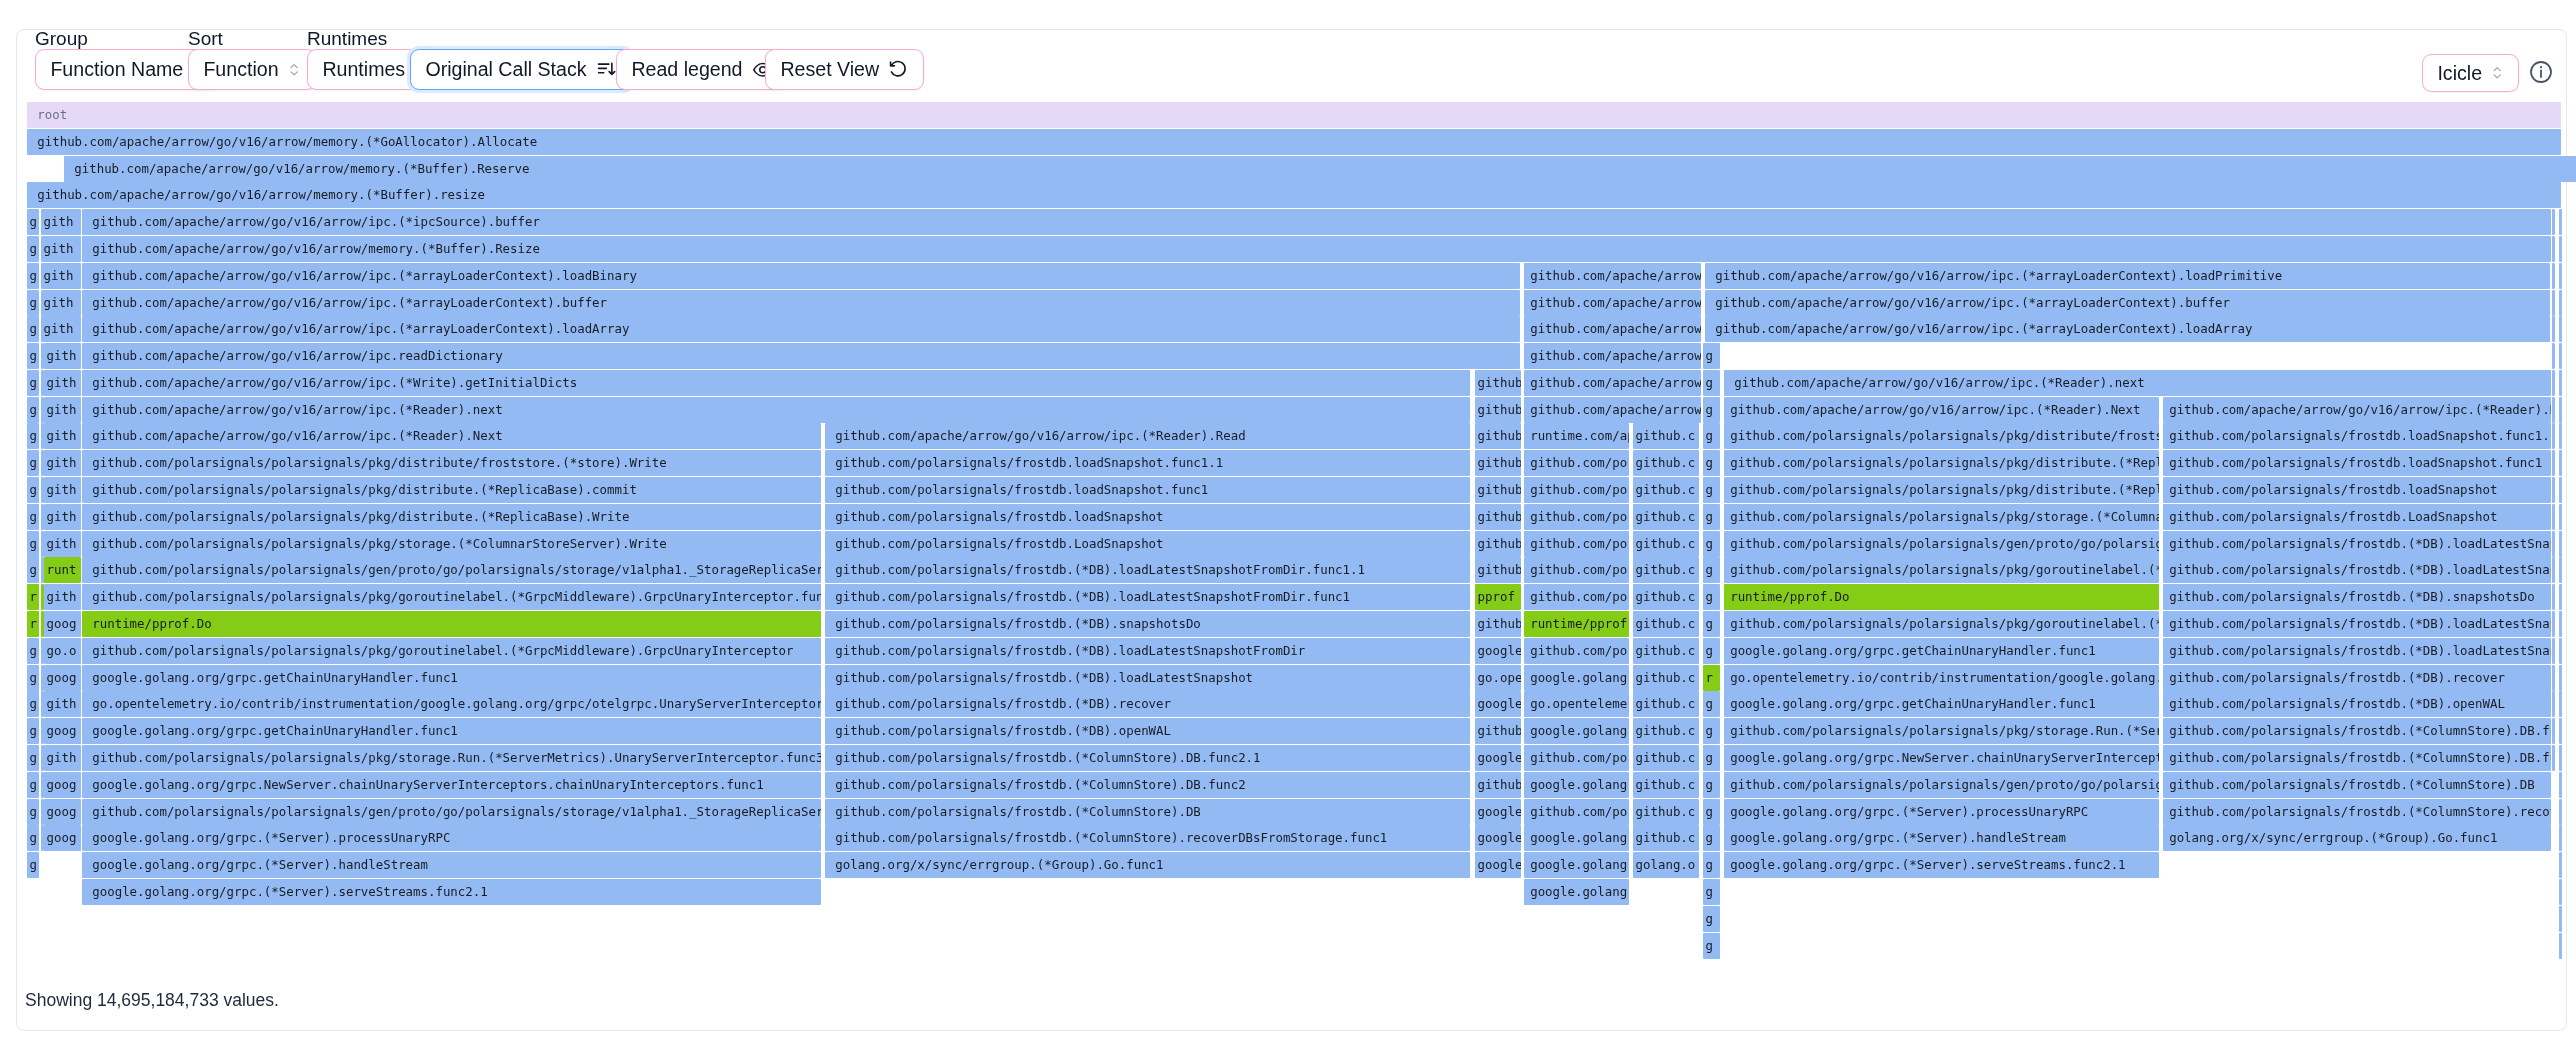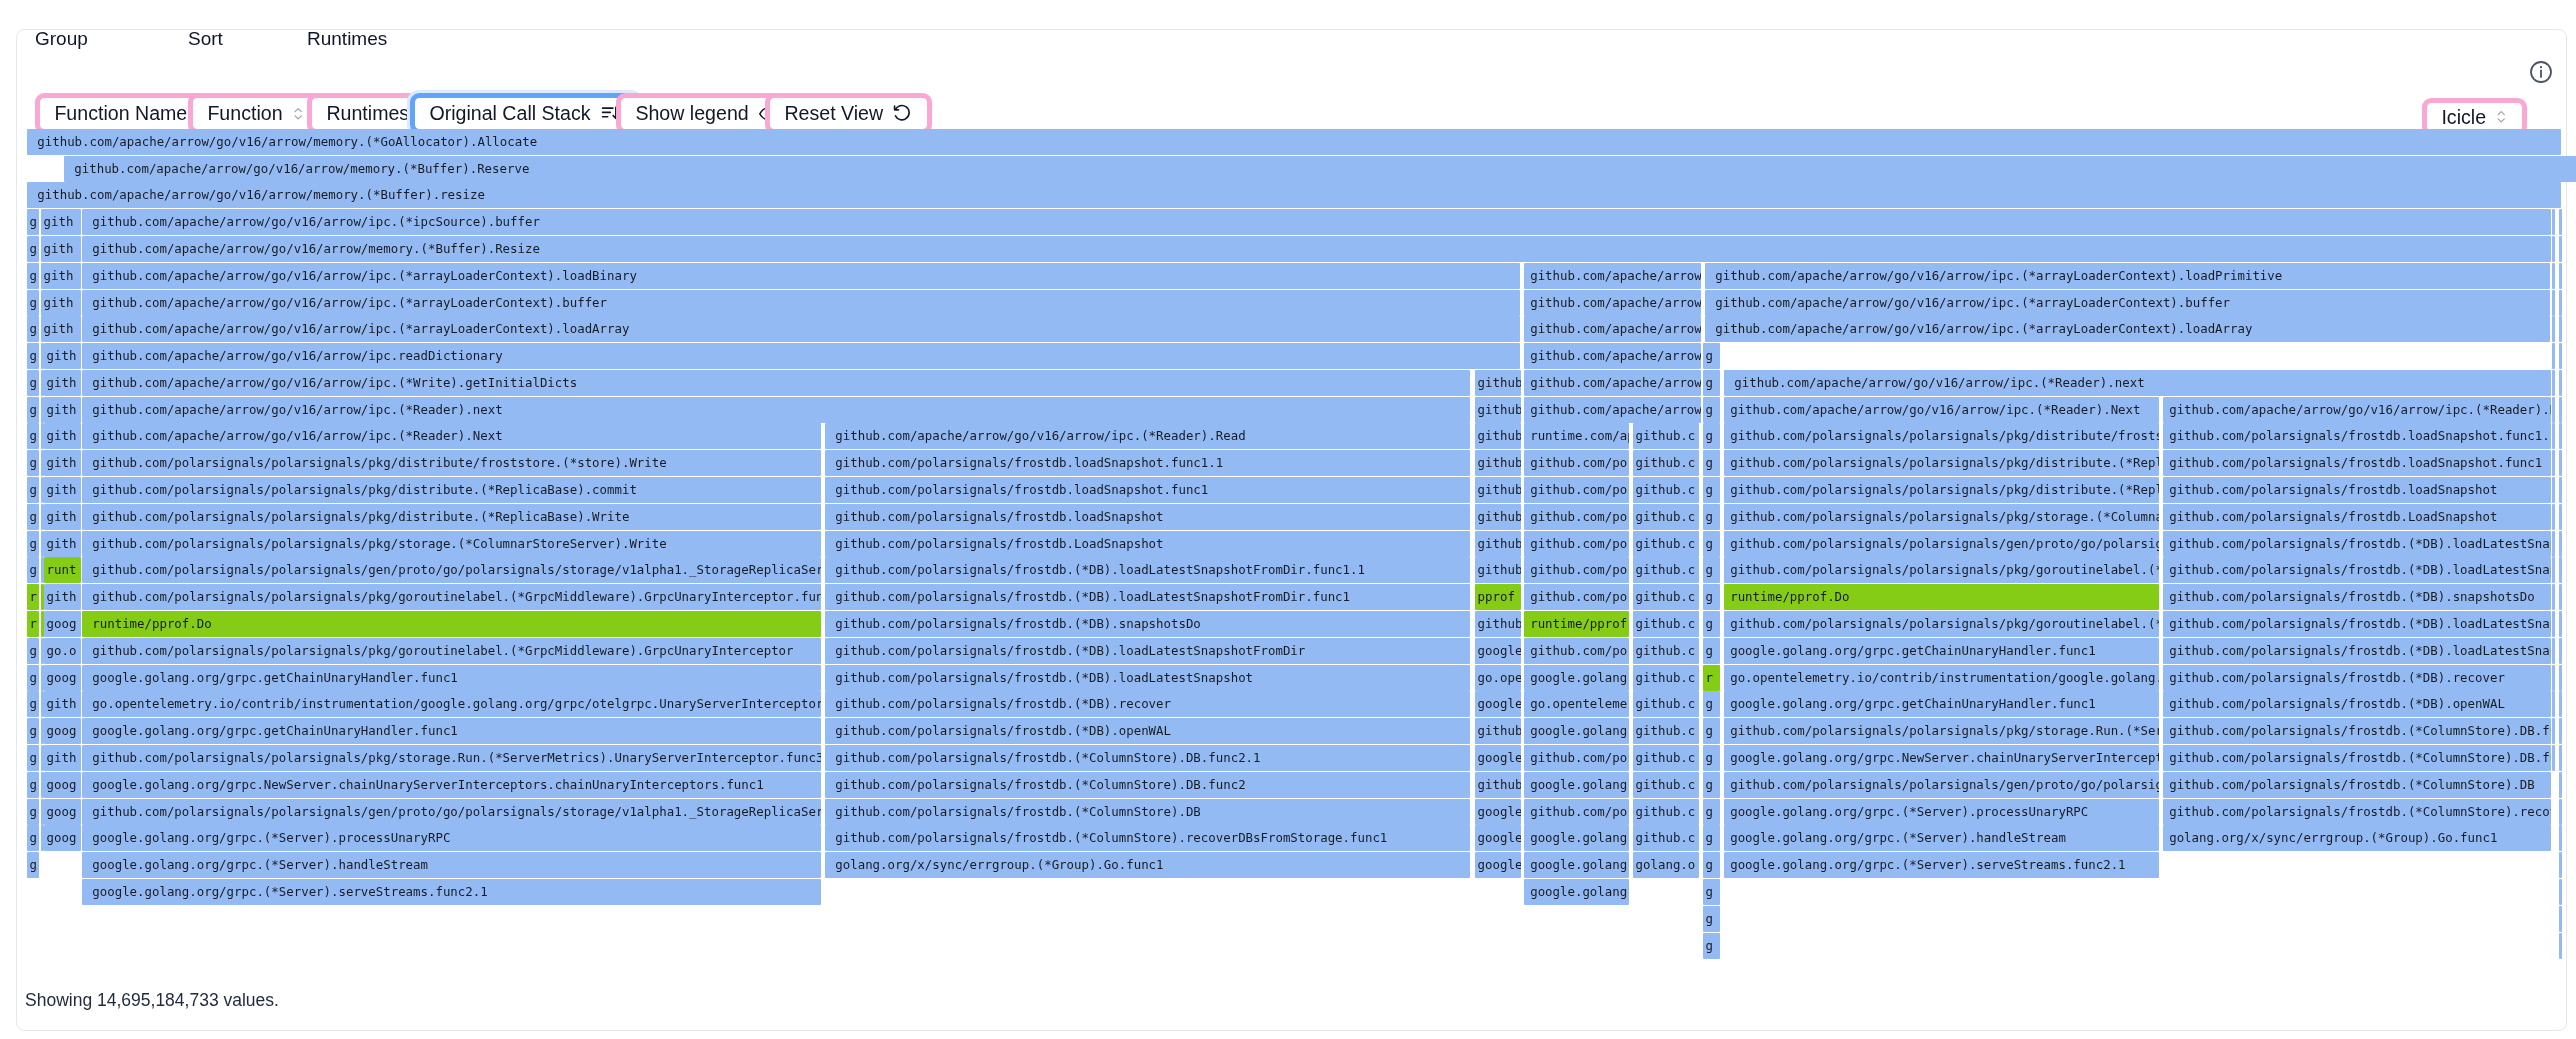--- a/index.html
+++ b/index.html
@@ -1,24 +1,24 @@
 <!DOCTYPE html>
 <html style="font-size:8.2px"><head>
 <meta charset="utf-8">
 <style>
   html,body{margin:0;padding:0;background:#fff;}
   #canvas{position:relative;width:2583px;height:1040px;background:#fff;
           font-family:"Liberation Sans",sans-serif;overflow:hidden;}
   .panel{position:absolute;left:15.5px;top:29px;width:2551px;height:1002px;
          background:#fff;border:1px solid #e5e7eb;border-radius:8.2px;box-sizing:border-box;}
   .lbl{position:absolute;top:28px;font-size:19px;font-weight:500;color:#0f172a;white-space:nowrap;}
-  .btn{position:absolute;top:49px;height:41px;background:#fff;border:5px solid #f9a8d4;
+  .btn{position:absolute;top:49px;height:41px;background:#fff;border:1px solid #f9a8d4;
        border-radius:9.3px;display:flex;align-items:center;gap:9.3px;padding:0 14.4px;
        font-size:19.6px;color:#111827;box-sizing:border-box;white-space:nowrap;
-       box-shadow:0 1px 2.1px rgba(16,24,40,.05);cursor:pointer;margin-top:44px;}
+       box-shadow:0 1px 2.1px rgba(16,24,40,.05);cursor:pointer;}
   .btn.focused{border-color:#60a5fa;box-shadow:0 0 0 3.1px #dbeafe;}
   .icn{flex:0 0 auto;display:block;}
   .info-wrap{position:absolute;left:2529px;top:60px;width:24px;height:24px;}
   .footer{position:absolute;left:25px;top:990px;font-size:17.5px;color:#1e293b;}
   
   .fc{position:absolute;box-sizing:border-box;border-radius:1px;
       font-family:"DejaVu Sans Mono","Liberation Mono",monospace;
       font-size:12.4px;line-height:26px;white-space:nowrap;overflow:hidden;
       color:#181c24;cursor:pointer;}
   .fc.b{background:#94baf3;}
@@ -57,21 +57,21 @@
   </div>
 
   <div class="btn focused" style="left:410px">
     <span>Original Call Stack</span>
     <svg class="icn" width="20.6" height="20.6" viewBox="0 0 24 24">
         <path d="M3 6h12M3 11h9M3 16h6M18.5 5v13M18.5 18l-3.2-3.2M18.5 18l3.2-3.2" fill="none" stroke="#111827" stroke-width="1.9" stroke-linecap="round" stroke-linejoin="round"></path>
       </svg>
   </div>
 
   <div class="btn" style="left:616px">
-    <span>Show legend</span>
+    <span>Read legend</span>
     <svg class="icn" width="21.6" height="21.6" viewBox="0 0 24 24">
         <path d="M2 12s4-7 10-7 10 7 10 7-4 7-10 7-10-7-10-7z" fill="none" stroke="#111827" stroke-width="1.7"></path>
         <circle cx="12" cy="12" r="3.4" fill="none" stroke="#111827" stroke-width="1.7"></circle>
       </svg>
   </div>
 
   <div class="btn" style="left:765px">
     <span>Reset View</span>
     <svg class="icn" width="20.6" height="20.6" viewBox="0 0 24 24">
         <path d="M3 8V3.5M3 8h4.5M3.8 8A8.4 8.4 0 1 1 4 15" fill="none" stroke="#111827" stroke-width="1.9" stroke-linecap="round" stroke-linejoin="round"></path>
@@ -87,20 +87,21 @@
 
   <div class="info-wrap">
     <svg width="24" height="24" viewBox="0 0 24 24">
         <circle cx="12" cy="12" r="10" fill="none" stroke="#4b5563" stroke-width="1.8"></circle>
         <path d="M12 10.5V17" stroke="#4b5563" stroke-width="1.8" stroke-linecap="round"></path>
         <circle cx="12" cy="7.2" r="1.15" fill="#4b5563"></circle>
       </svg>
   </div>
 
   <div style="position:absolute;left:0;top:0;width:100%;height:100%;">
+      <div class="fc p" style="left: 27px; top: 102px; width: 2534px; height: 26px; padding-left: 10.3px;">root</div>
       <div class="fc b" style="left: 27px; top: 129px; width: 2534px; height: 26px; padding-left: 10.3px;">github.com/apache/arrow/go/v16/arrow/memory.(*GoAllocator).Allocate</div>
       <div class="fc b" style="left: 36px; top: 156px; width: 2534px; height: 26px; padding-left: 10.3px; margin-left: 28px;">github.com/apache/arrow/go/v16/arrow/memory.(*Buffer).Reserve</div>
       <div class="fc b" style="left: 27px; top: 182px; width: 2534px; height: 26px; padding-left: 10.3px;">github.com/apache/arrow/go/v16/arrow/memory.(*Buffer).resize</div>
       <div class="fc b" style="left: 27px; top: 209px; width: 12.4px; height: 26px; padding-left: 2.6px;">g</div>
       <div class="fc b" style="left: 41px; top: 209px; width: 40px; height: 26px; padding-left: 2.6px;">gith</div>
       <div class="fc b" style="left: 82px; top: 209px; width: 2469px; height: 26px; padding-left: 10.3px;">github.com/apache/arrow/go/v16/arrow/ipc.(*ipcSource).buffer</div>
       <div class="fc b" style="left: 2552px; top: 209px; width: 3.1px; height: 26px; padding-left: 2.6px;"></div>
       <div class="fc b" style="left: 2559px; top: 209px; width: 1.5px; height: 26px; padding-left: 2.6px;"></div>
       <div class="fc b" style="left: 27px; top: 236px; width: 12.4px; height: 26px; padding-left: 2.6px;">g</div>
       <div class="fc b" style="left: 41px; top: 236px; width: 40px; height: 26px; padding-left: 2.6px;">gith</div>

